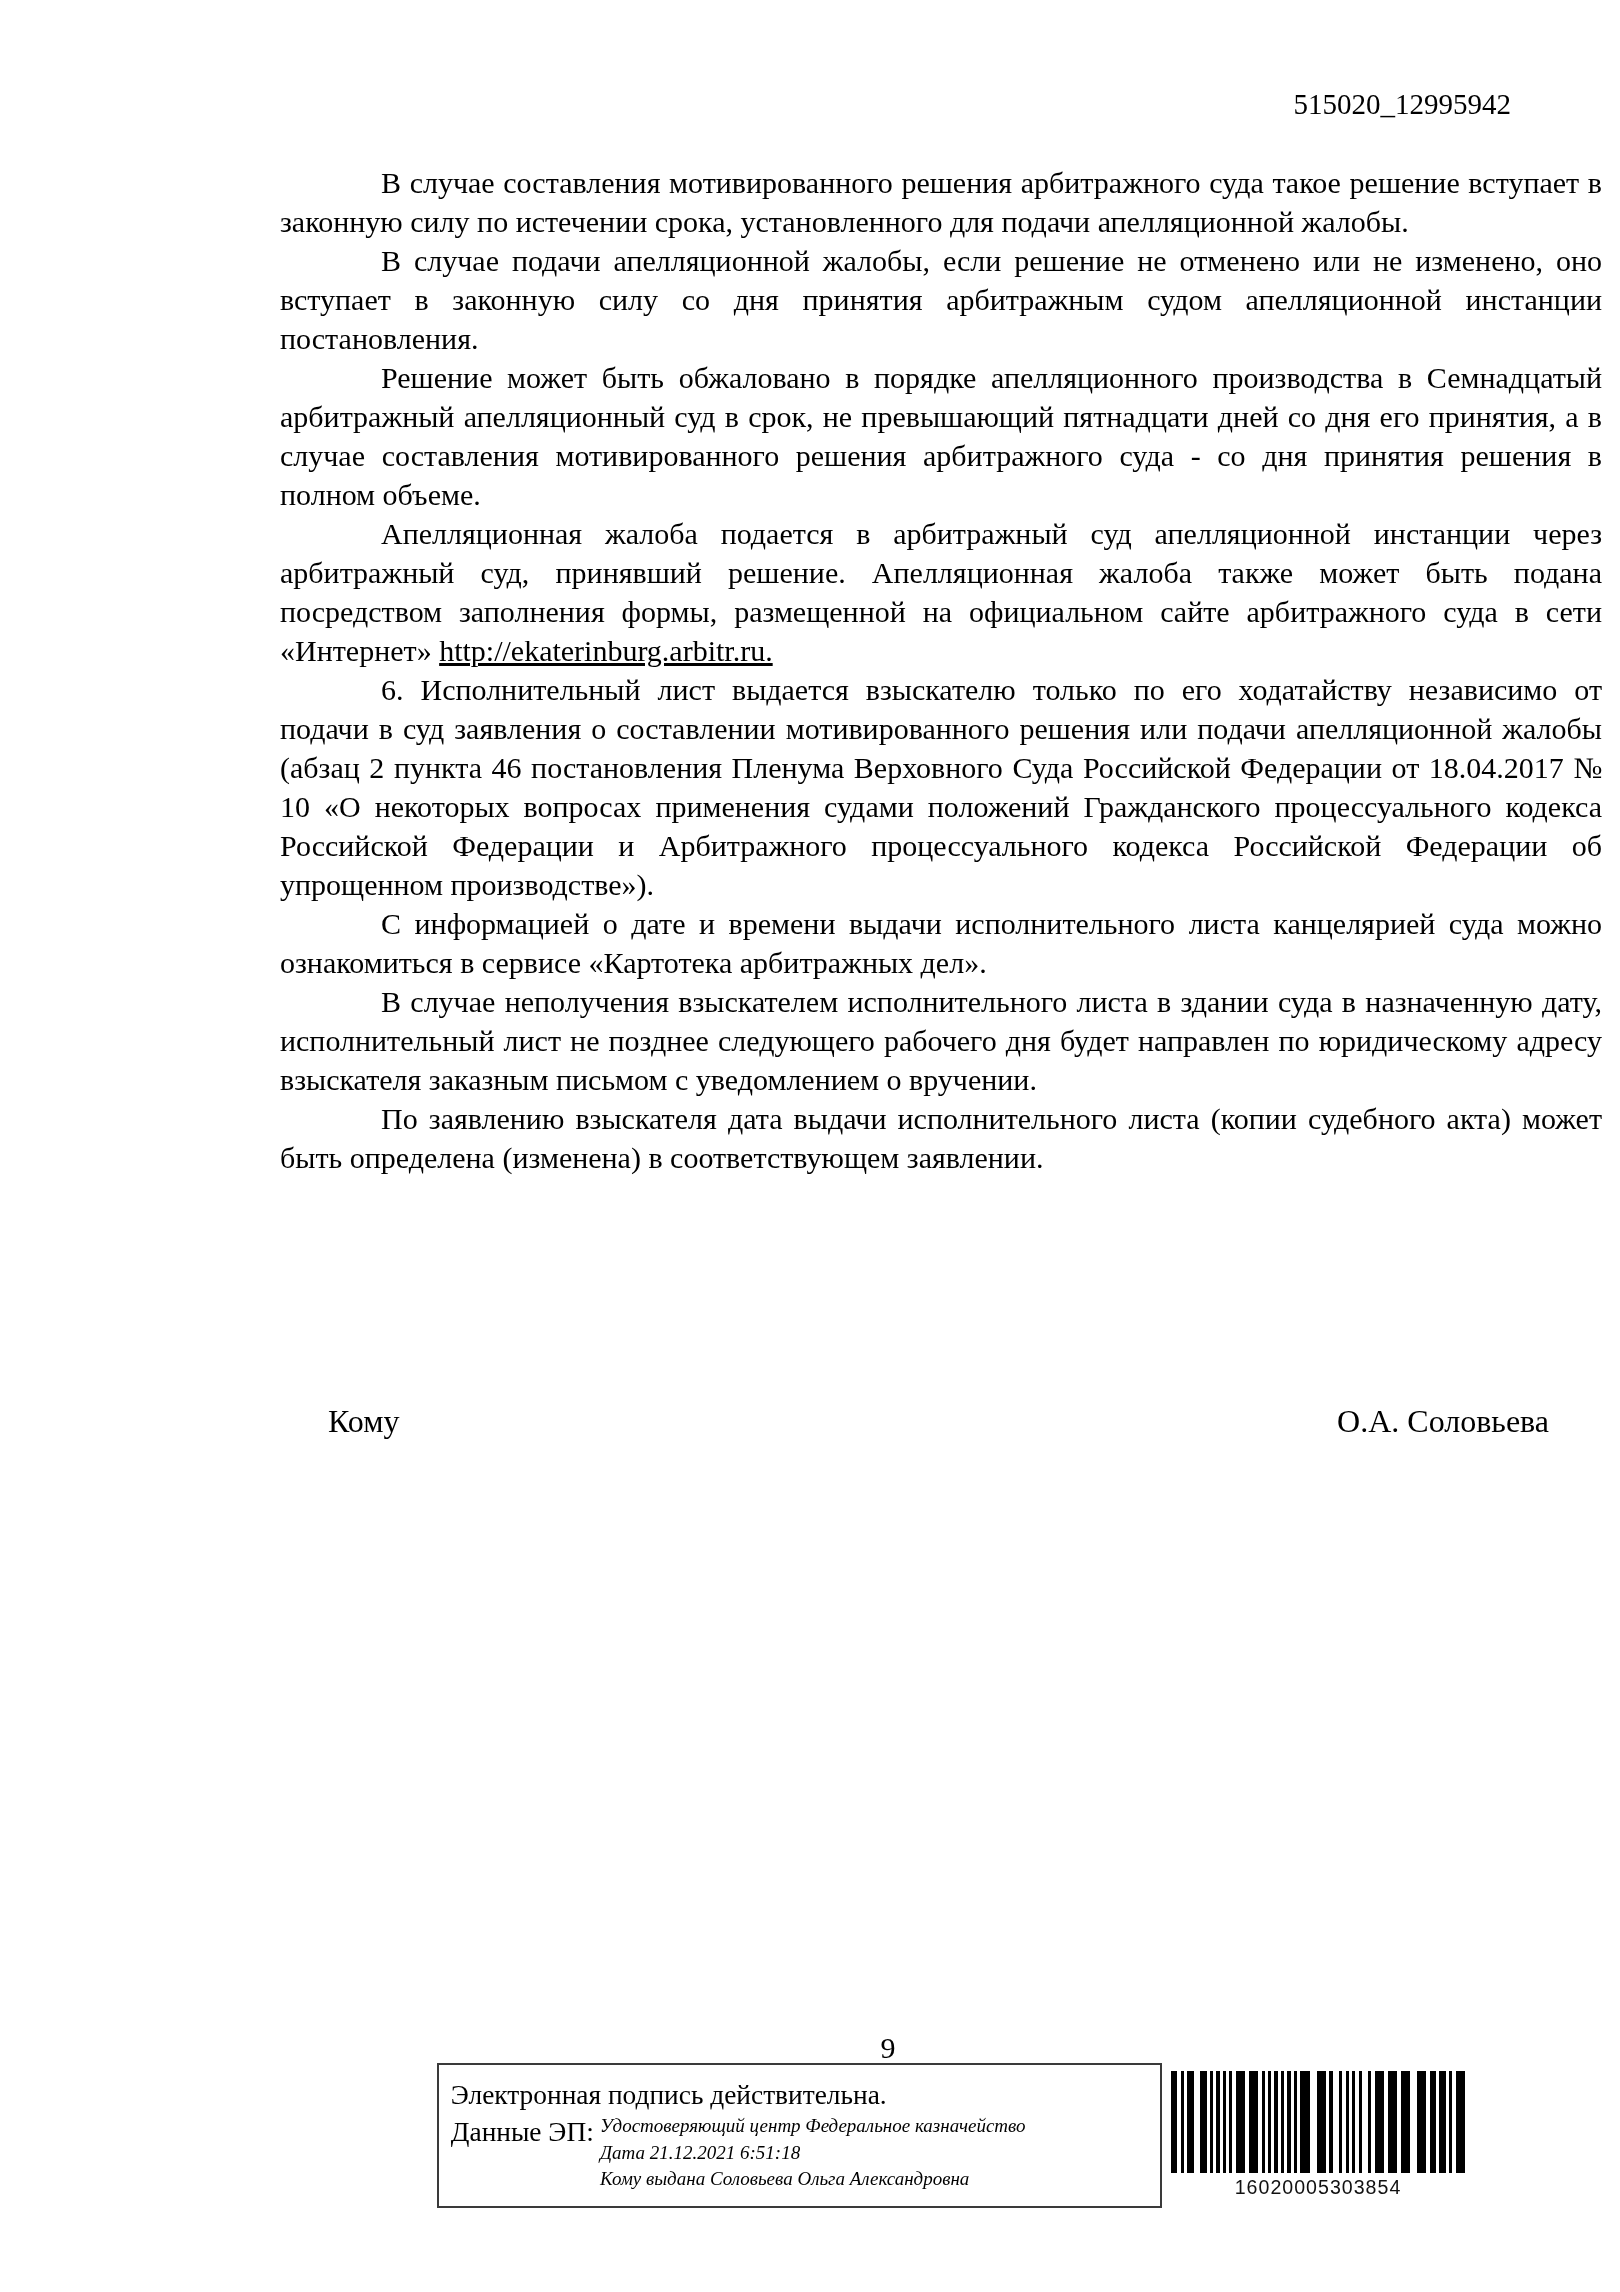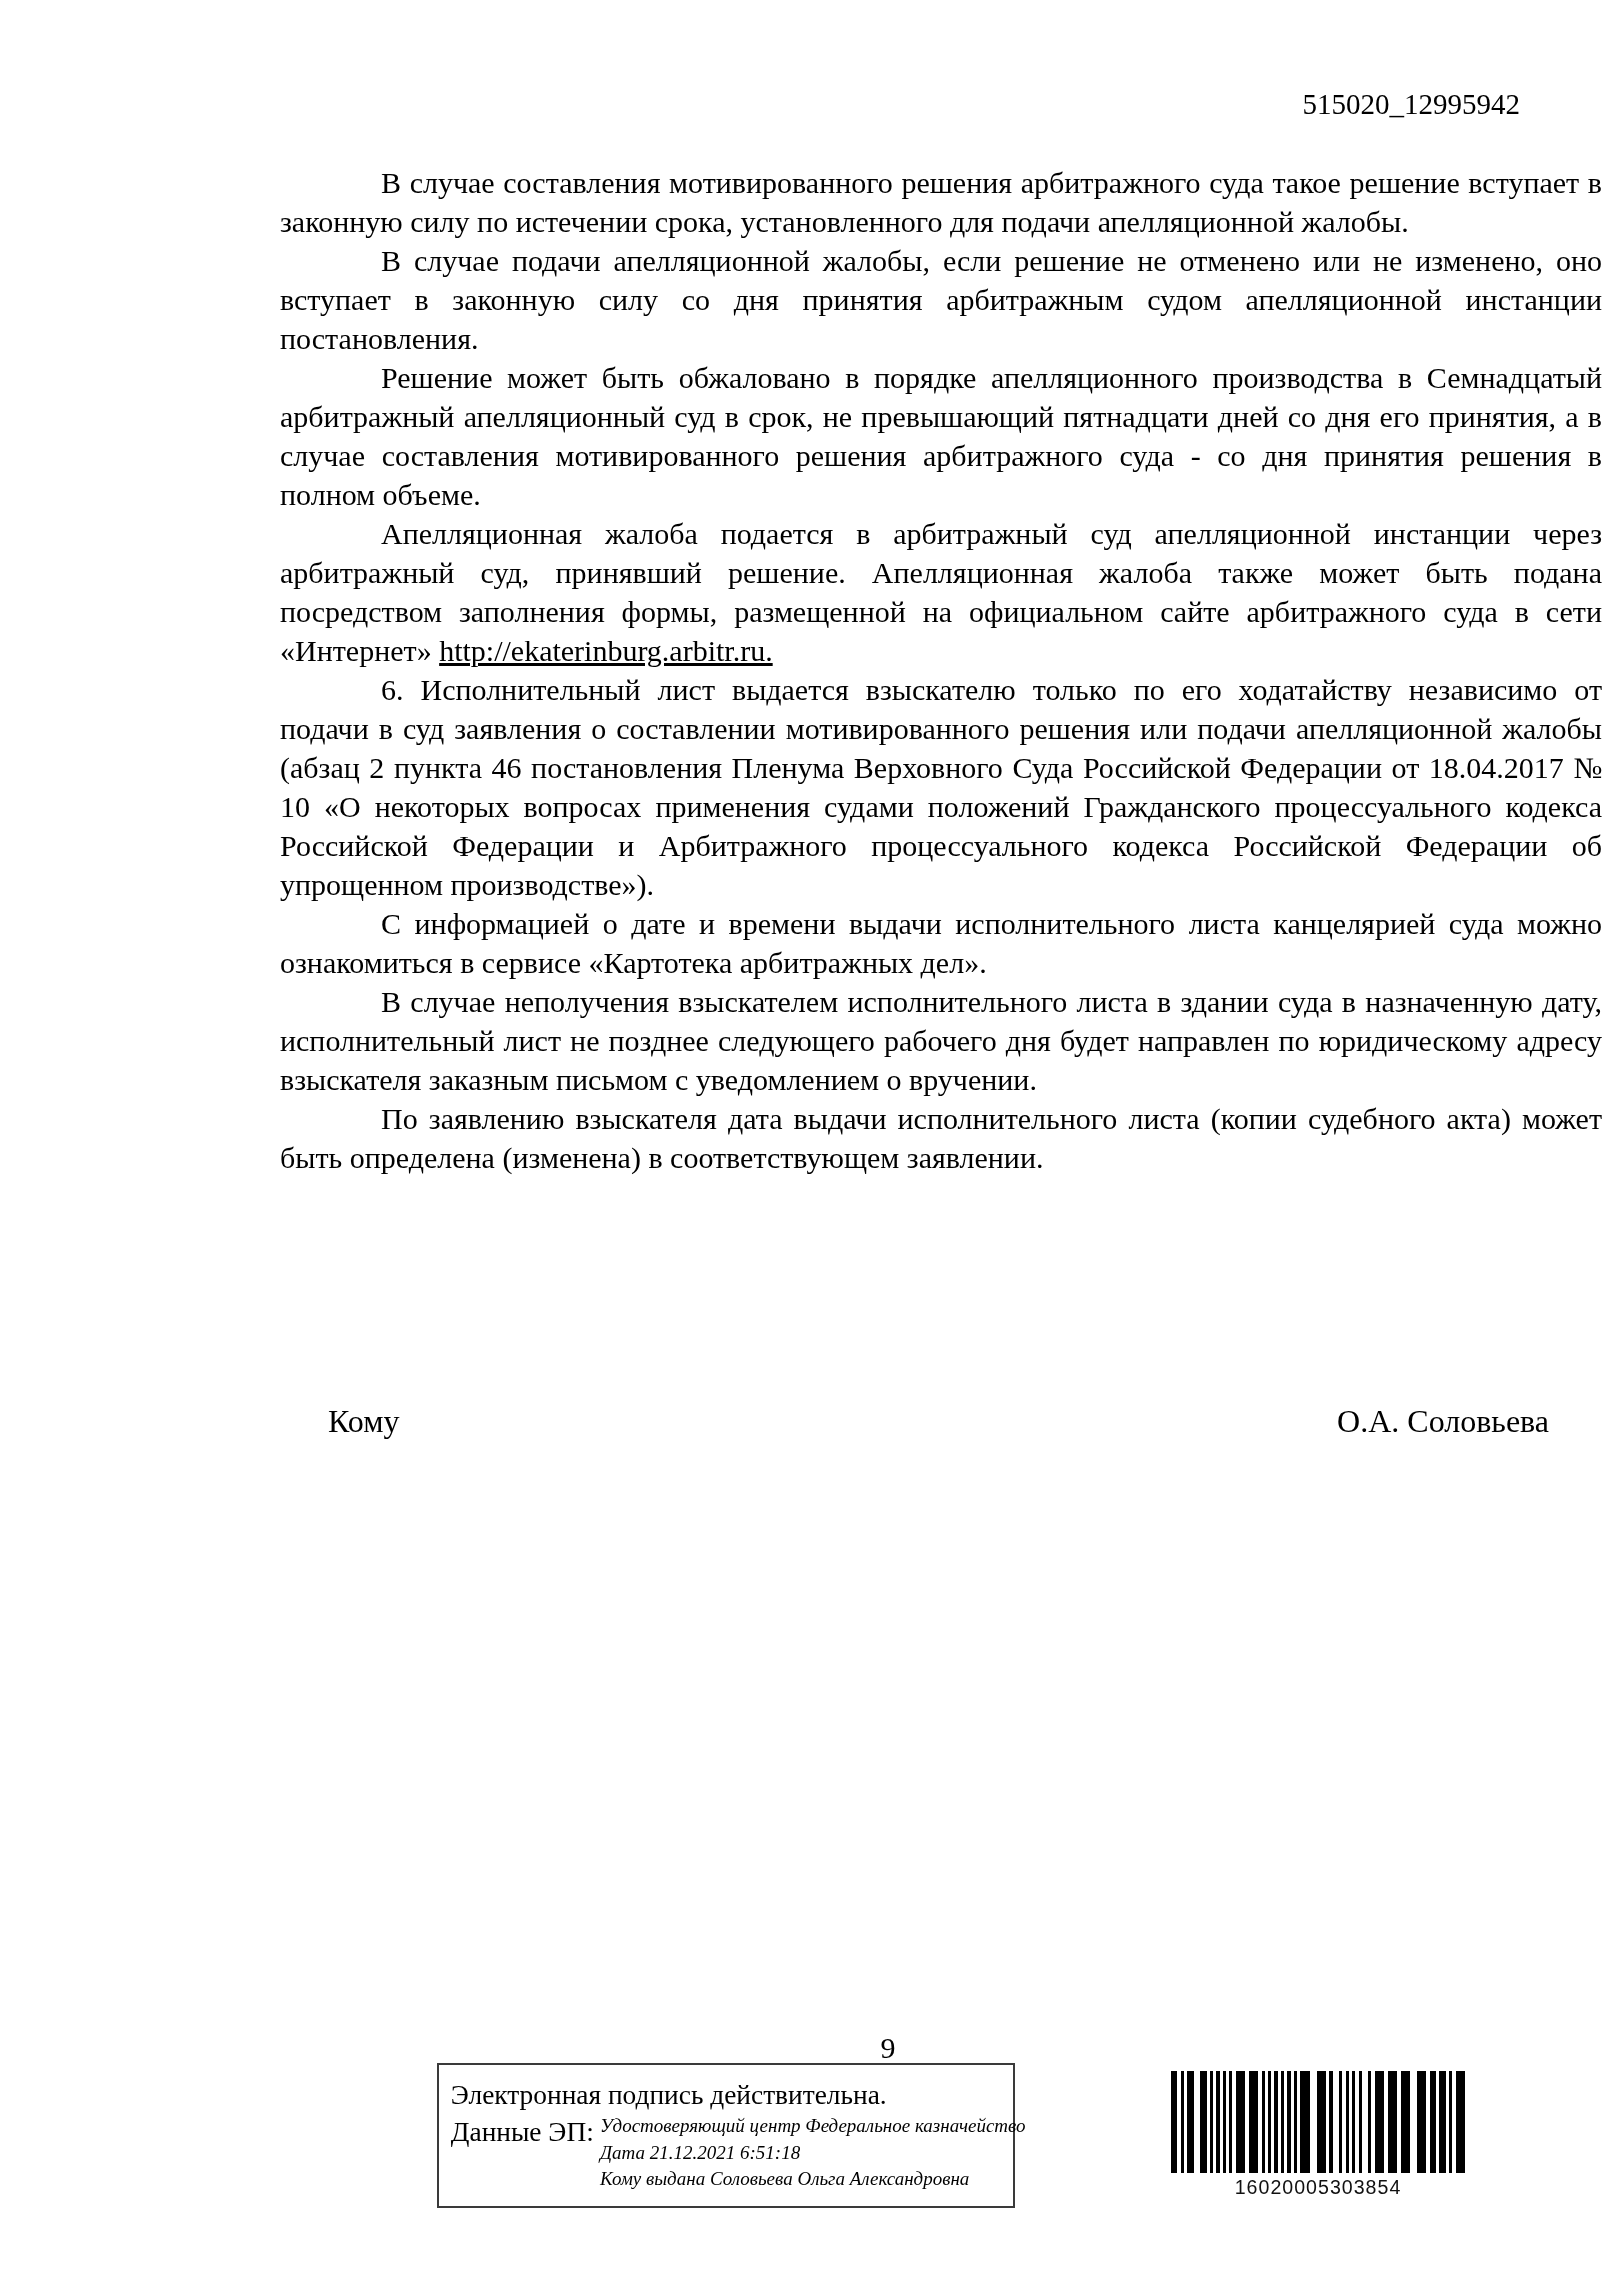--- a/index.html
+++ b/index.html
@@ -9,21 +9,21 @@
     height: 2293px;
     margin: 0 auto;
     background: #ffffff;
     font-family: "Liberation Serif", serif;
     color: #000000;
     overflow: hidden;
   }
   .doc-id {
     position: absolute;
     top: 88px;
-    right: 100px;
+    right: 109px;
     font-size: 29px;
     white-space: nowrap;
   }
   .doc-body {
     position: absolute;
     left: 232px;
     top: 163px;
     width: 1322px;
     font-size: 30px;
     line-height: 39px;
@@ -55,21 +55,21 @@
     left: 227px;
     top: 2031px;
     width: 1322px;
     text-align: center;
     font-size: 30px;
   }
   .stamp {
     position: absolute;
     left: 437px;
     top: 2063px;
-    width: 578px;
+    width: 725px;
     height: 145px;
     border: 2px solid #3a3a3a;
     box-sizing: border-box;
     background: #ffffff;
   }
   .stamp-valid {
     position: absolute;
     left: 11.8px;
     top: 14.7px;
     font-size: 27.4px;

